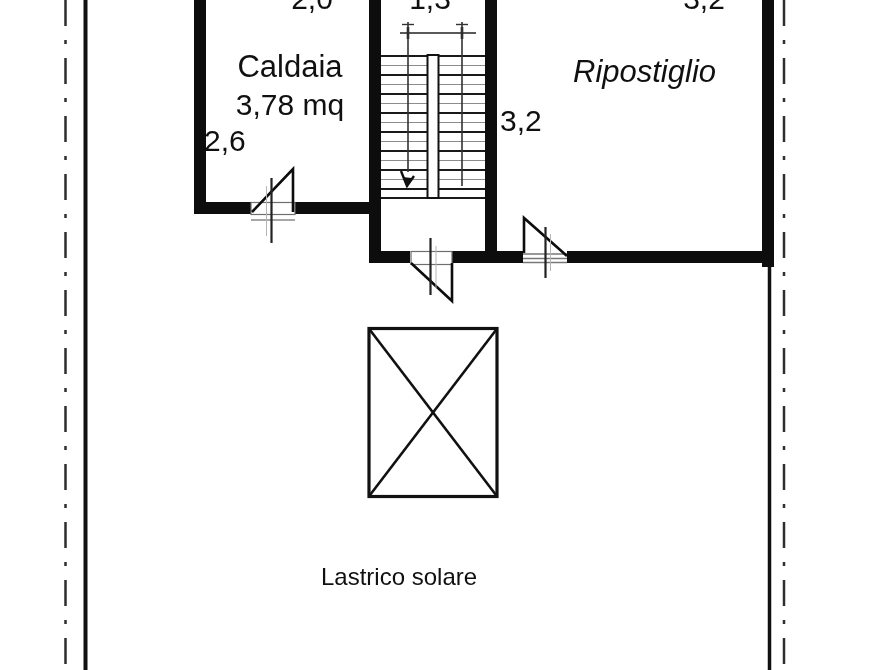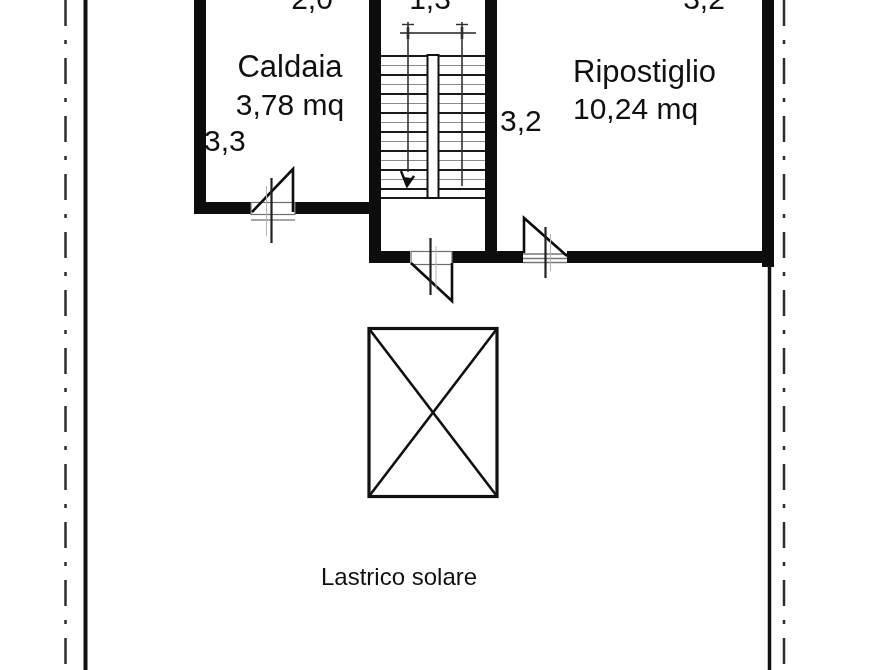--- a/index.html
+++ b/index.html
@@ -20,21 +20,21 @@
     color:#101010;
     line-height:1.05;
     user-select:none;
   }
   .room-name{font-size:31px;}
   .room-area{font-size:30px;}
   .dim{font-size:30px;}
   
   .t-caldaia      {left:232px; top:51px;  width:116px; text-align:center;}
   .t-caldaia-area {left:225px; top:89px;  width:130px; text-align:center;}
-  .t-riposti      {left:573px; top:56px;}
+  .t-riposti      {left:573px; top:56px;font-style:italic;}
   .t-riposti-area {left:573px; top:93px;}
   .t-lastrico     {left:321px; top:564px; font-size:24px;}
   
   .t-d26   {left:204px; top:125px;}
   .t-d20   {left:281px; top:-17px; width:62px; text-align:center;}
   .t-d13   {left:404px; top:-17px; width:52px; text-align:center;}
   .t-d32t  {left:678px; top:-17px; width:52px; text-align:center;}
   .t-d32s  {left:500px; top:105px;}
 </style>
 </head>
@@ -129,22 +129,21 @@
       <rect x="369" y="328.5" width="128" height="168" fill="#ffffff" stroke="#111" stroke-width="3.2"></rect>
       <line x1="370" y1="330" x2="496" y2="495" stroke="#111" stroke-width="2.6"></line>
       <line x1="496" y1="330" x2="370" y2="495" stroke="#111" stroke-width="2.6"></line>
     </g>
   </svg>
 
   <div class="lbl room-name t-caldaia">Caldaia</div>
   <div class="lbl room-area t-caldaia-area">3,78 mq</div>
 
   <div class="lbl room-name t-riposti">Ripostiglio</div>
-  <div class="lbl room-area t-riposti-area">10,24 mq</div>
 
   <div class="lbl t-lastrico">Lastrico solare</div>
 
-  <div class="lbl dim t-d26">3,3</div>
+  <div class="lbl dim t-d26">2,6</div>
   <div class="lbl dim t-d20">2,0</div>
   <div class="lbl dim t-d13">1,3</div>
   <div class="lbl dim t-d32t">3,2</div>
   <div class="lbl dim t-d32s">3,2</div>
 </div>
 
 </body></html>

